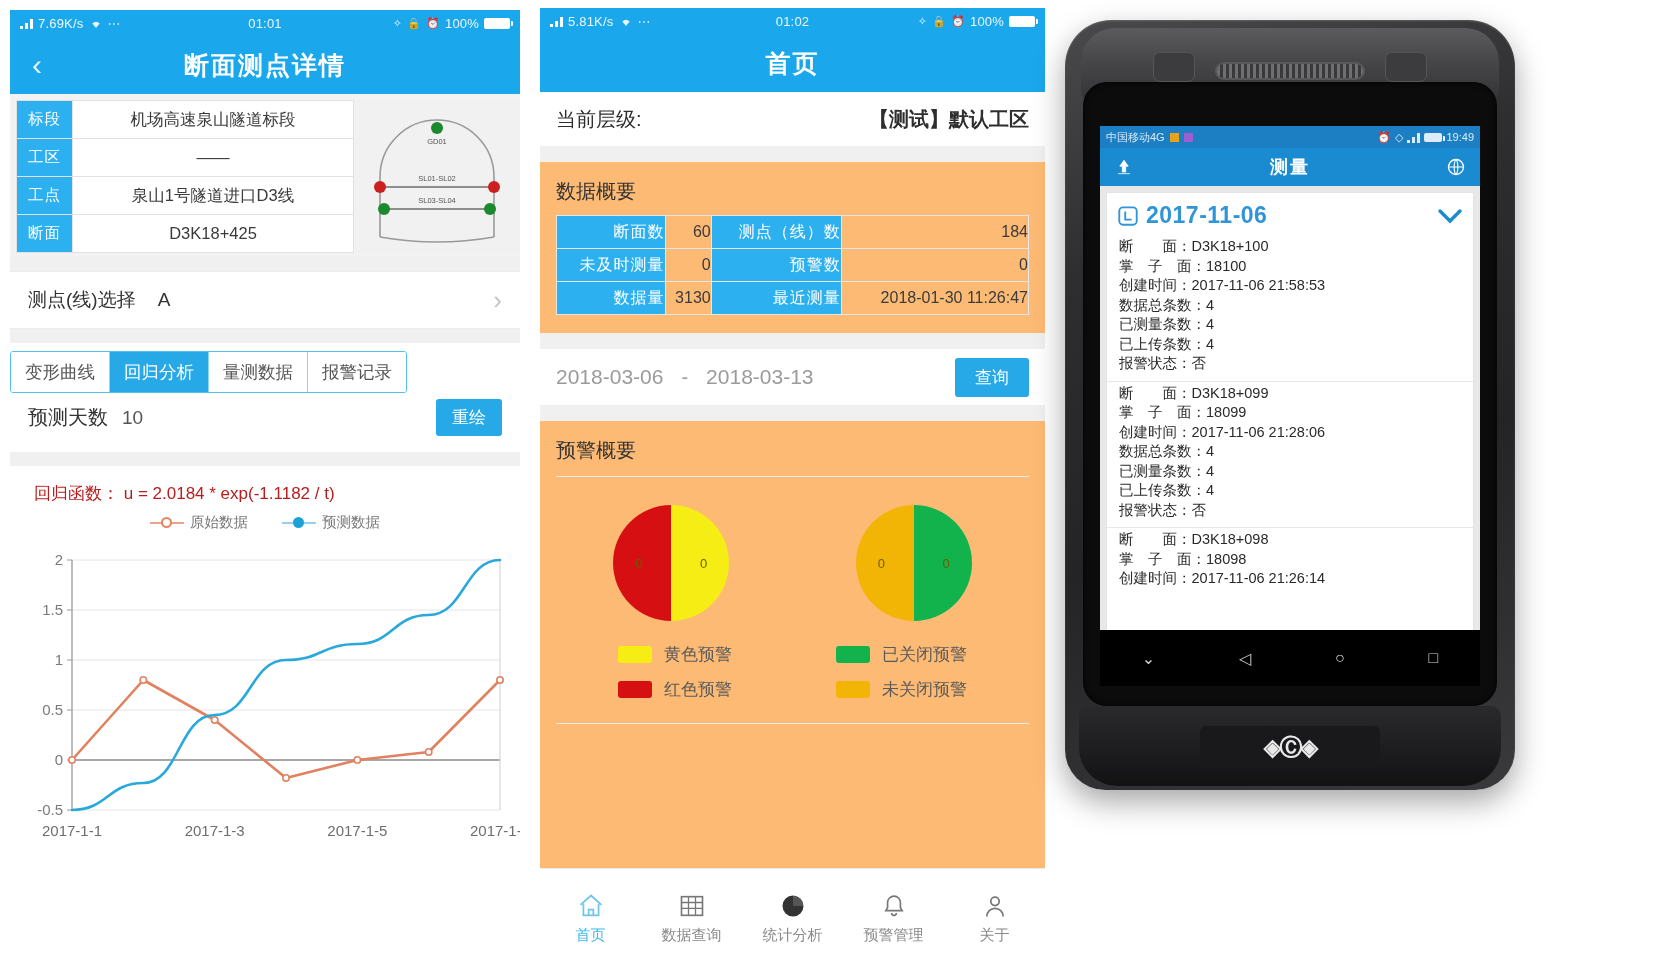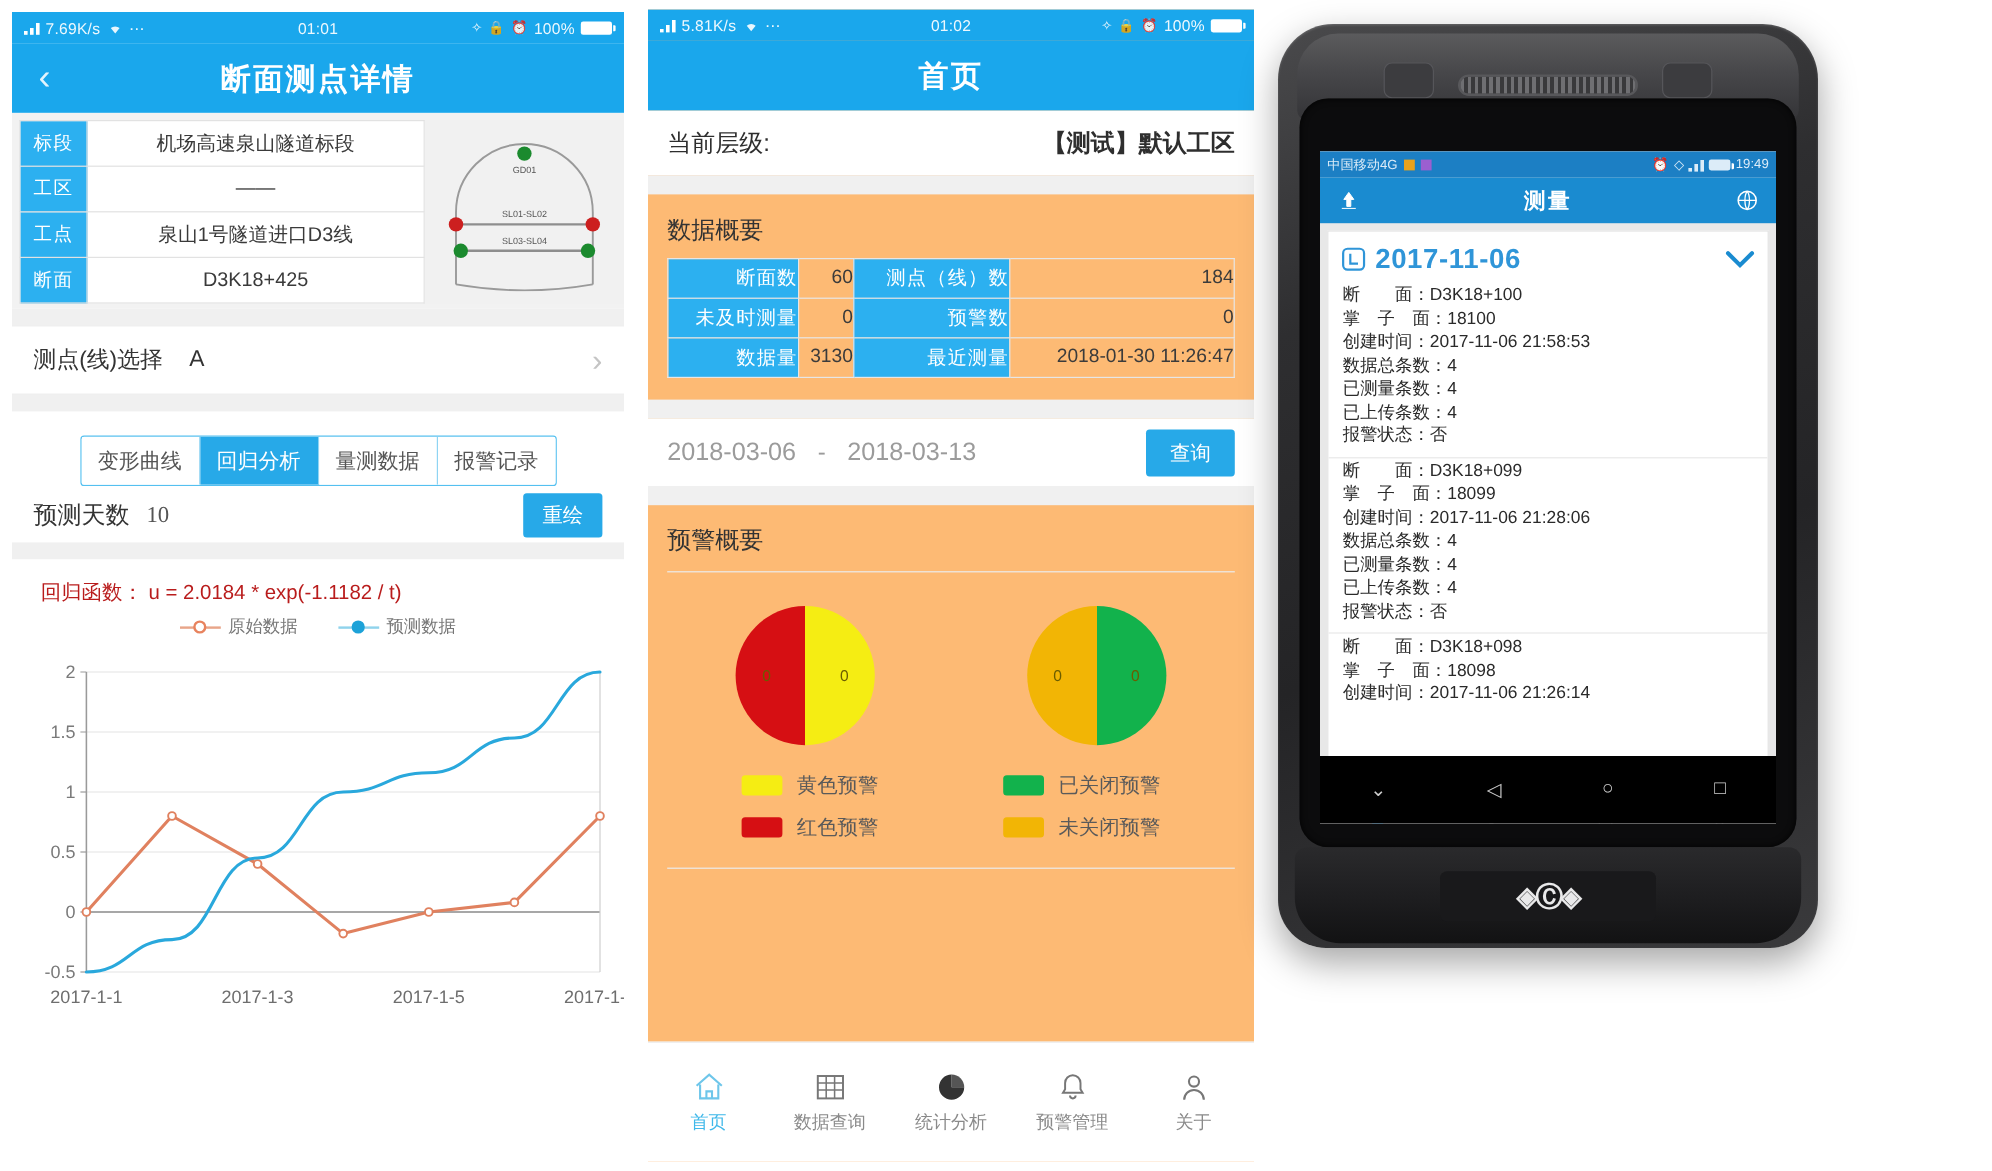--- a/index.html
+++ b/index.html
@@ -52,27 +52,27 @@
 
   .row-sel {
     height:58px; display:flex; align-items:center; padding:0 18px;
     background:#fff; border-bottom:1px solid #ececec; border-top:1px solid #ececec;
     font-size:19px; color:#333; gap:22px;
   }
   .row-sel .sel-val { color:#333; font-size:19px; }
   .row-sel .chev { margin-left:auto; color:#c4c4c4; font-size:26px; font-weight:300; }
   .gap { height:14px; background:#f0f0f0; }
 
-  .tabs { display:flex; justify-content:center; padding:20px 0 0 0; background:#fff;}
+  .tabs { display:flex; padding:8px 0 0 0; background:#fff;}
   .tabbar { display:flex; border:1px solid #54c0f0; border-radius:3px; overflow:hidden; }
   .tab { padding:8px 14px; font-size:17.5px; color:#555; border-right:1px solid #8fd4f3; background:#fff; }
   .tab:last-child{ border-right:none; }
   .tab.active { background:#27a9e8; color:#fff; }
 
-  .predict-row { display:flex; align-items:center; padding:6px 18px 4px; background:#fff;font-family:Liberation Serif, serif; }
+  .predict-row { display:flex; align-items:center; padding:6px 18px 16px; background:#fff; }
   .predict-row .lbl { font-size:20px; color:#333; }
   .predict-row .val { font-size:19px; color:#555; margin-left:14px;}
   .btn-redraw { margin-left:auto; background:#27a9e8; color:#fff; border:none;
     font-size:17px; padding:7px 16px; border-radius:3px; font-family:inherit;}
 
   .formula { font-size:17px; color:#b91c1c; padding:16px 18px 0 24px; }
   .legend { display:flex; justify-content:center; gap:34px; padding:8px 0 0 0; font-size:14.5px; color:#777;}
   .legend .li { display:flex; align-items:center; gap:6px;}
   .lg-line { width:34px; height:2px; position:relative; display:inline-block;}
   .lg-line i { position:absolute; left:11px; top:-5px; width:11px; height:11px; border-radius:50%; box-sizing:border-box;}

